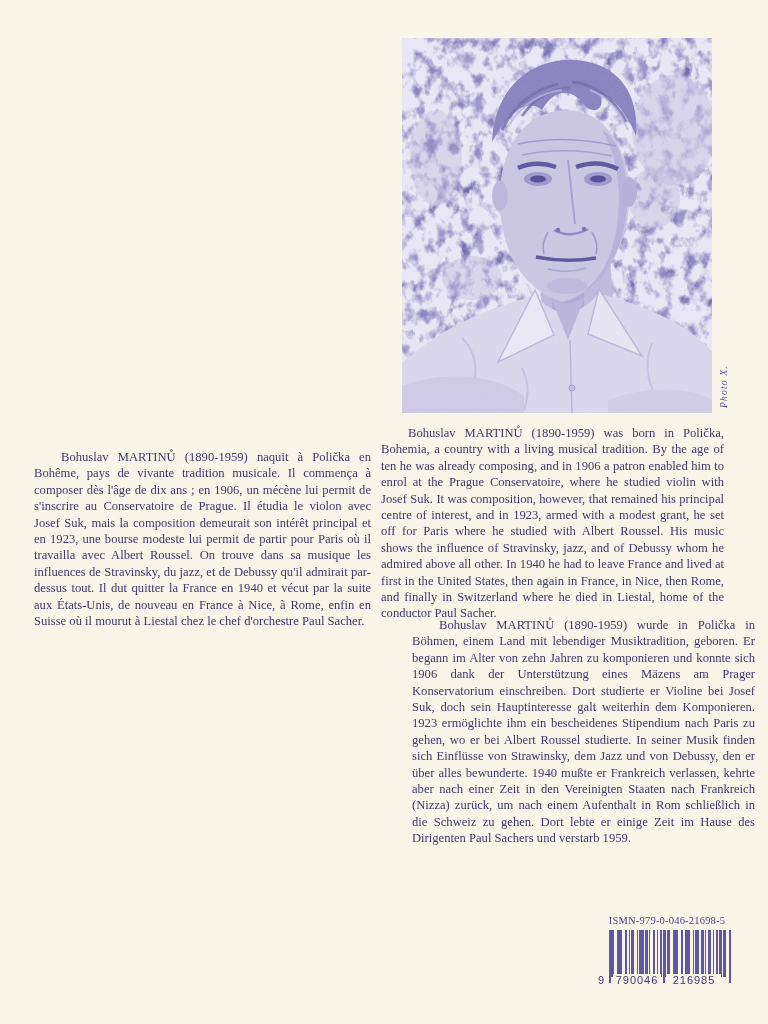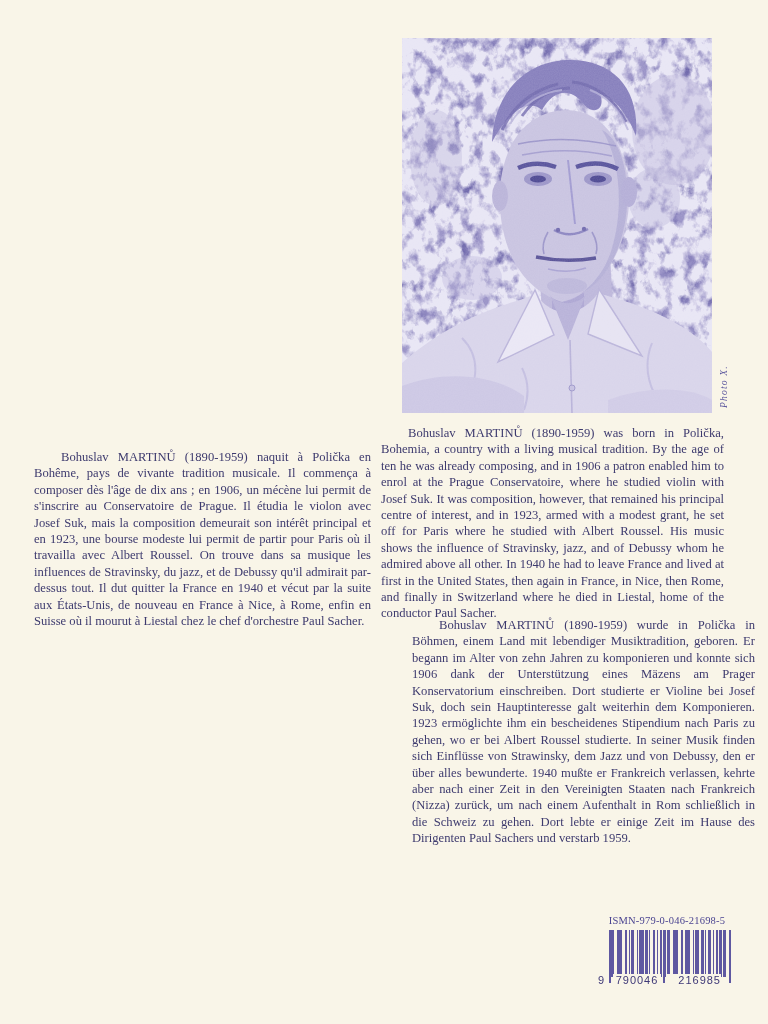--- a/index.html
+++ b/index.html
@@ -43,21 +43,21 @@
   }
   .guard { position:absolute; width:2px; top:0; bottom:3px; background:#5e57a1; }
   .guard.g1 { left:12px; } .guard.g2 { left:66px; } .guard.g3 { right:6px; }
   .bc-digit {
     position:absolute; bottom:0;
     font-family:"Liberation Sans", sans-serif; font-size:11px;
     color:#3e3877; line-height:12px;
   }
   .bc-first { left:1px; }
   .bc-mid   { left:16px; width:48px; background:#f9f5e8; text-align:center; letter-spacing:1px; }
-  .bc-last  { left:70px; width:54px; background:#f9f5e8; text-align:right; letter-spacing:1px; }
+  .bc-last  { left:70px; width:54px; background:#f9f5e8; text-align:center; letter-spacing:1px; }
 </style>
 </head>
 <body>
 
 <div class="page">
 
   <figure class="photo">
     <svg viewBox="0 0 310 375" preserveAspectRatio="none" role="img">
       <defs>
         <filter id="fDark" x="0" y="0" width="100%" height="100%">

